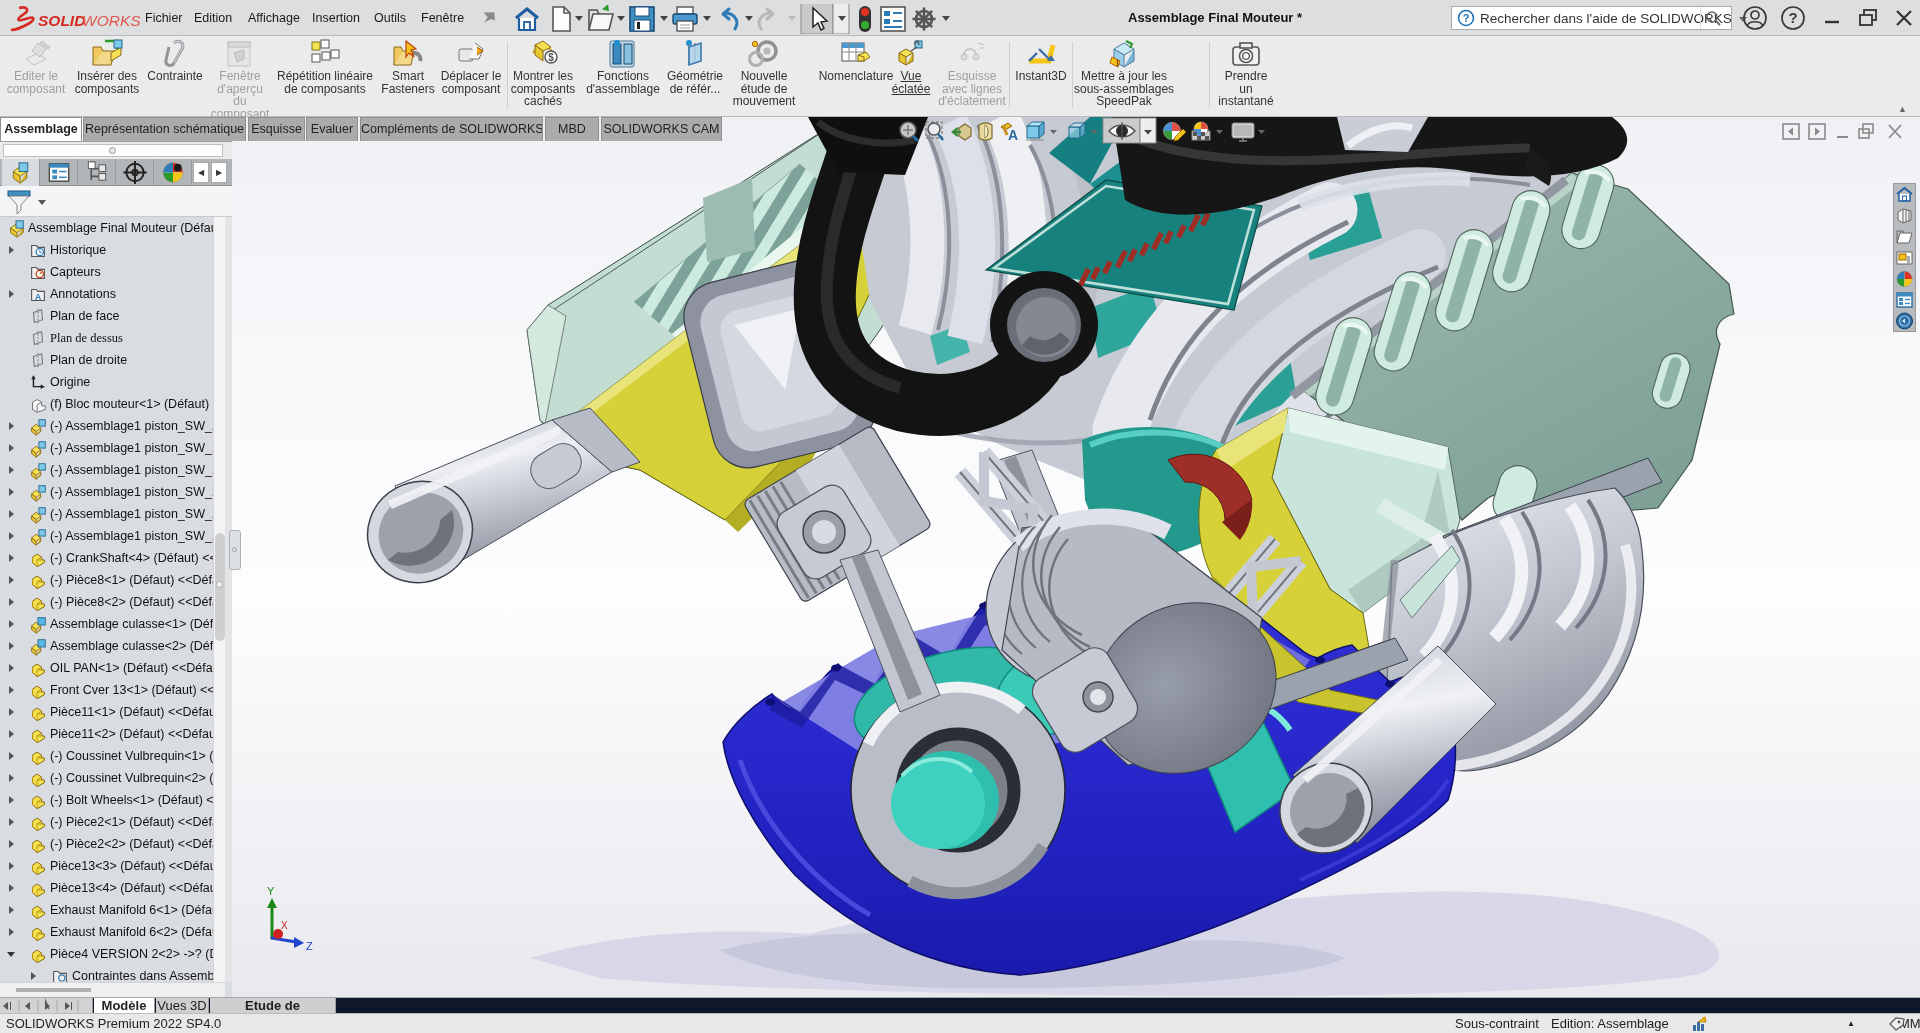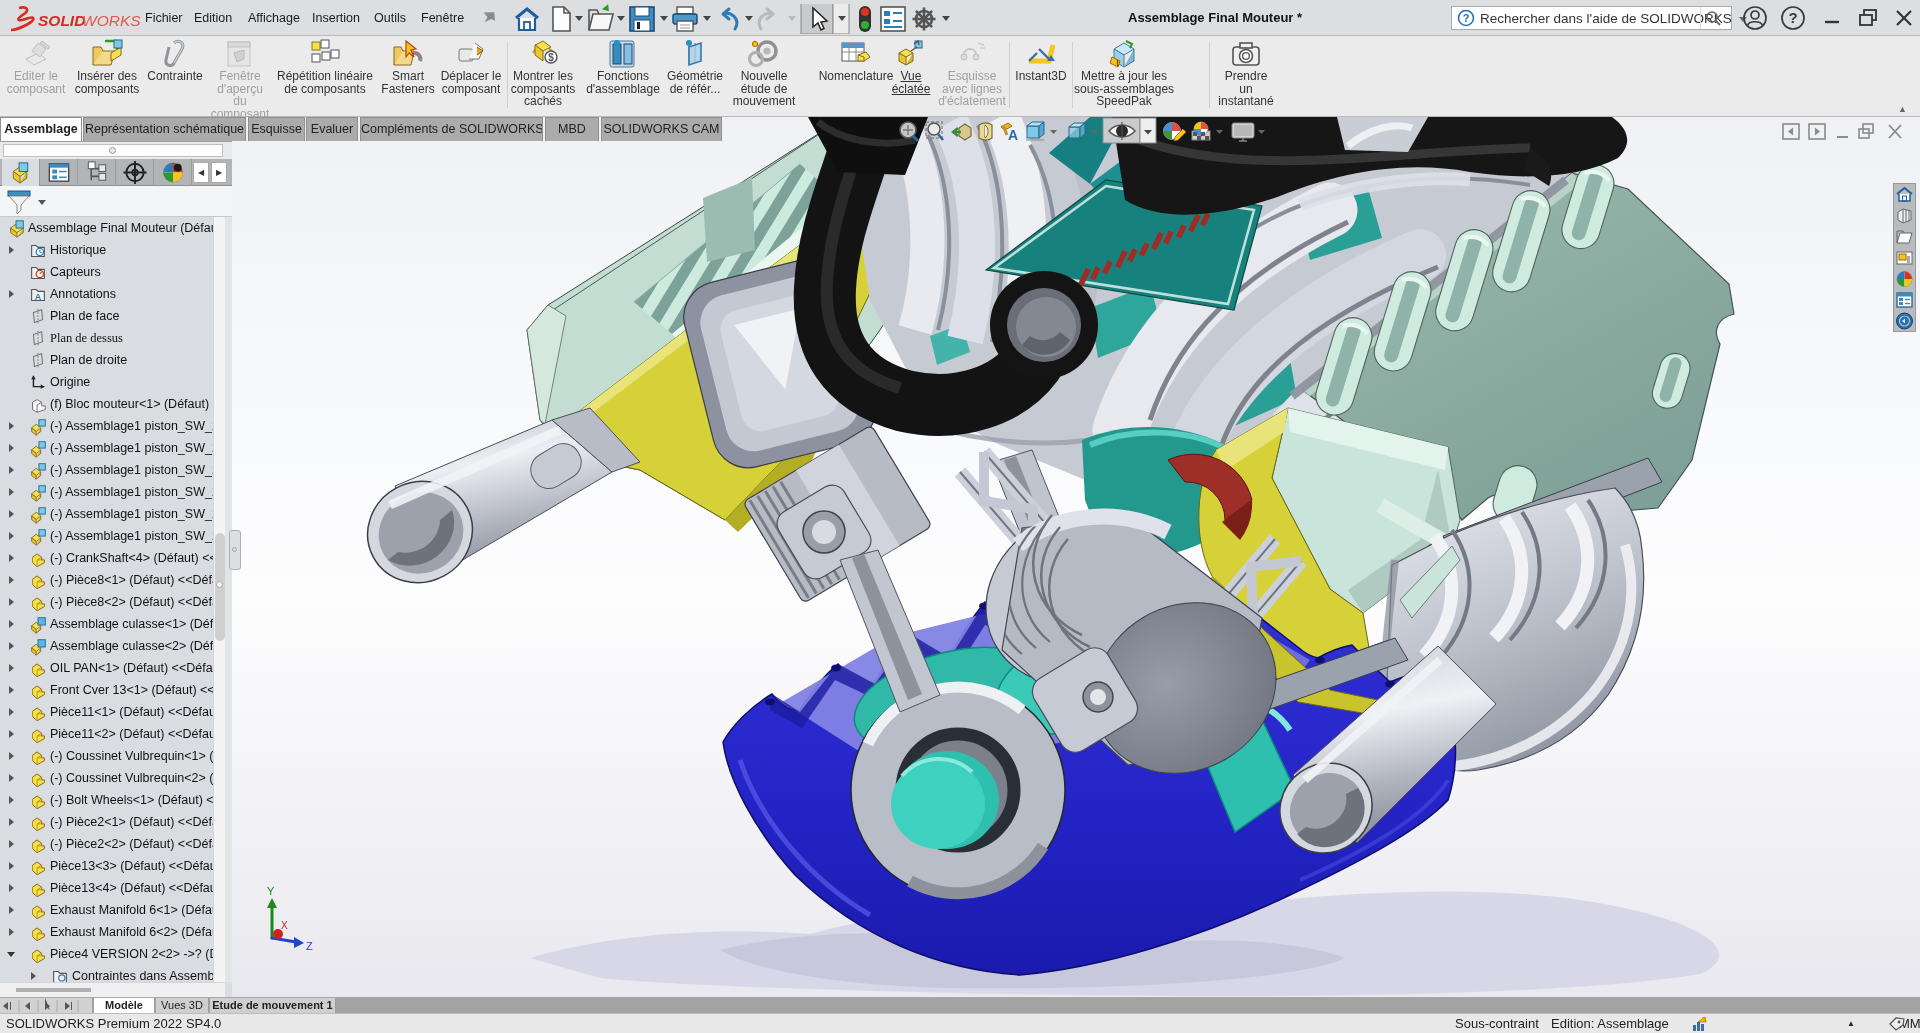--- a/index.html
+++ b/index.html
@@ -17,21 +17,21 @@
 .ctab { position:absolute; top:0; height:24px; line-height:23px; text-align:center; font-size:12.5px; white-space:nowrap; overflow:hidden; color:#222; background:#ababab; border:1px solid #8f8f8f; border-bottom:none; }
 .ctab.active { background:#ffffff; font-weight:bold; }
 #viewport { position:absolute; left:232px; top:117px; width:1688px; height:880px; overflow:hidden; }
 #leftpanel { position:absolute; left:0; top:141px; width:232px; height:856px; background:#d9dde1; }
 #tree { position:absolute; left:0; top:76px; width:213px; height:765px; overflow:hidden; font-size:12.5px; color:#111; }
 .trow { position:absolute; left:0; width:300px; height:22px; line-height:22px; white-space:nowrap; }
 .trow .txt { position:absolute; left:50px; top:0; }
 .trow .arr { position:absolute; left:9px; top:7px; width:0; height:0; border-top:4px solid transparent; border-bottom:4px solid transparent; border-left:5px solid #555; }
 .trow .arrd { position:absolute; left:7px; top:9px; width:0; height:0; border-left:4px solid transparent; border-right:4px solid transparent; border-top:5px solid #333; }
 .trow svg { position:absolute; left:28px; top:2px; }
-#bottomtabs { position:absolute; left:0; top:997px; width:1920px; height:16px; background:#a3a3a3; border-top:1px solid #a8a8a8; font-size:11px; }
+#bottomtabs { position:absolute; left:0; top:997px; width:1920px; height:16px; background:#0f172a; border-top:1px solid #a8a8a8; font-size:13px; }
 .btab { position:absolute; top:0; height:16px; line-height:15px; text-align:center; background:#cfcfcf; border-right:1px solid #9f9f9f; color:#222; }
 .btab.active { background:#fff; font-weight:bold; }
 #statusbar { position:absolute; left:0; top:1013px; width:1920px; height:20px; background:#e8e8e8; border-top:1px solid #bdbdbd; font-size:13px; color:#222; }
 #statusbar span { position:absolute; top:2px; }
 </style>
 </head>
 <body>
 <div id="app">
 <div id="titlebar">
   <svg style="position:absolute;left:8px;top:3px;" width="150" height="30" viewBox="0 0 150 30">

